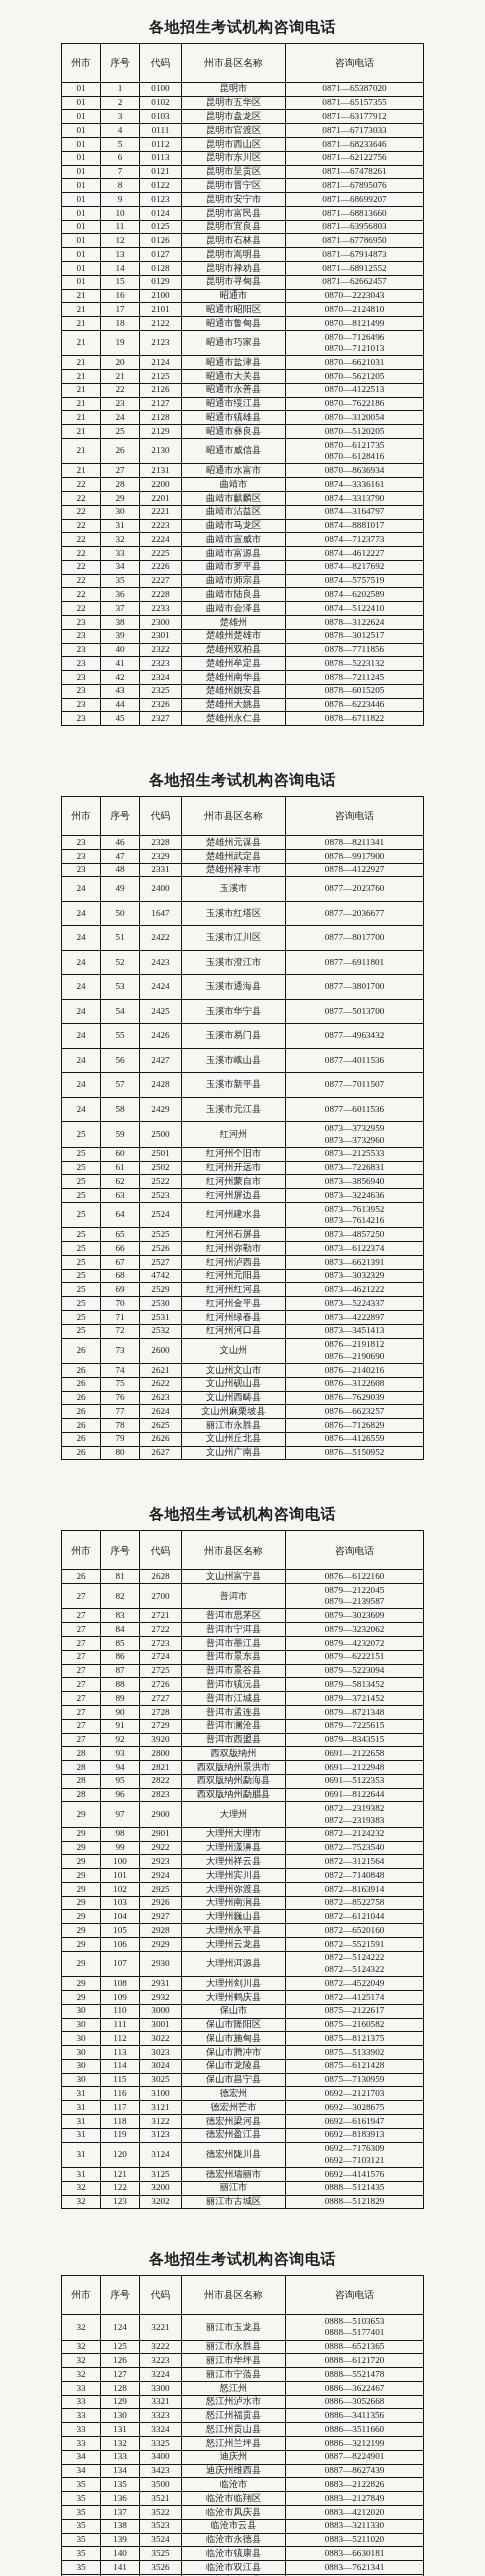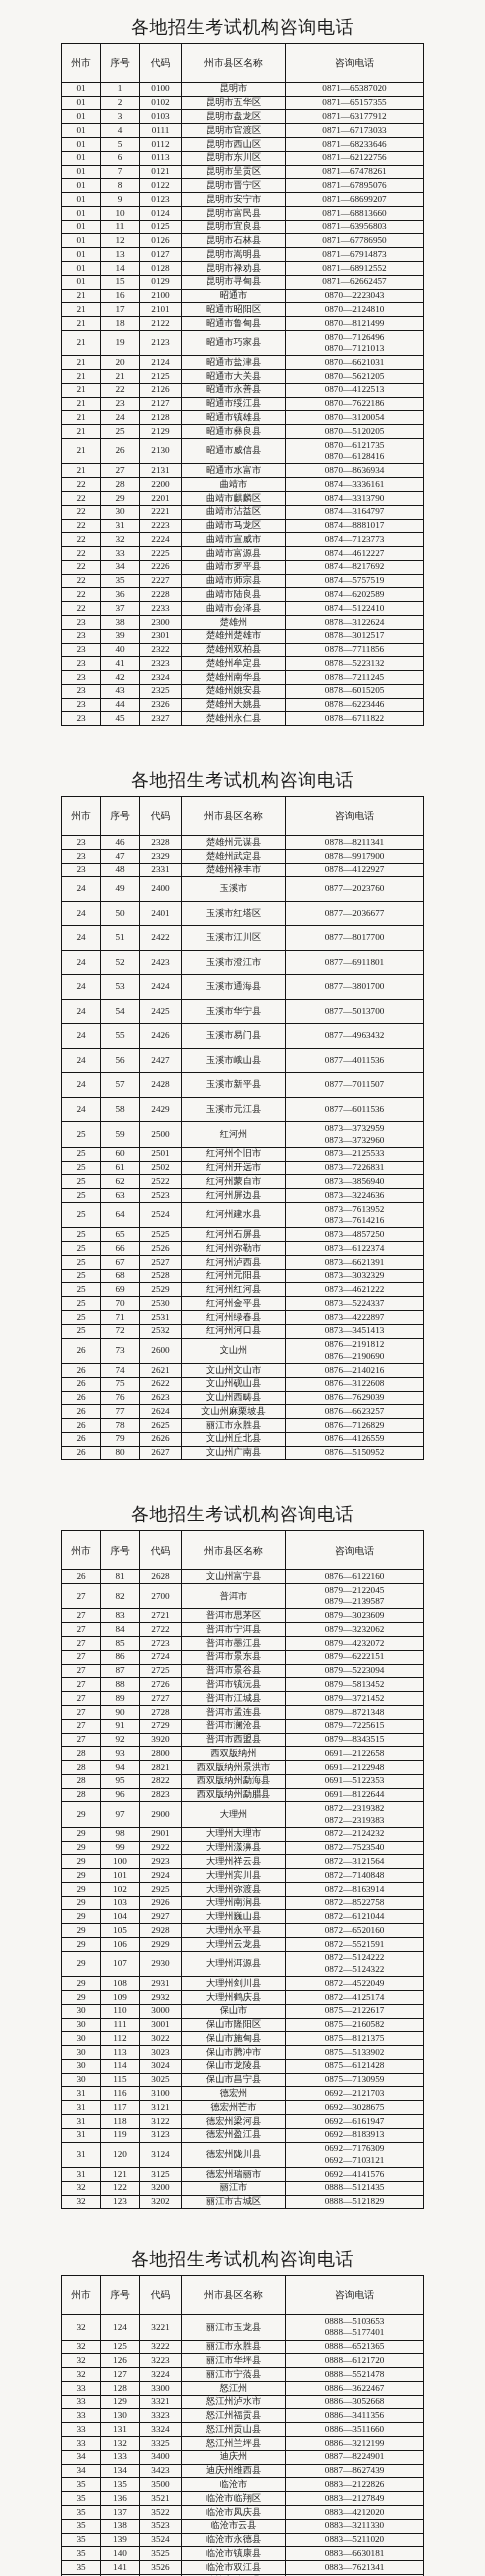--- a/index.html
+++ b/index.html
@@ -6,22 +6,22 @@
   html,body { width:485px; }
   body {
     height:2576px;
     background:#f7f6f3;
     color:#1b1b1b;
     font-family:"Liberation Serif", serif;
     position:relative;
   }
   .section-title {
     text-align:center;
-    font-size:18px;
-    font-weight:400;
+    font-size:15px;
+    font-weight:700;
     letter-spacing:0.6px;
     line-height:22px;
   }
   #title-1 { margin-top:16px; }
   #title-2 { margin-top:43px; }
   #title-3 { margin-top:43px; }
   #title-4 { margin-top:39px; }
   table.dir {
     width:362px;
     margin:4.9px auto 0 auto;
@@ -534,21 +534,21 @@
         <td>49</td>
         <td>2400</td>
         <td>玉溪市</td>
         <td class="phone-cell">
           <div>0877—2023760</div>
         </td>
       </tr>
       <tr>
         <td>24</td>
         <td>50</td>
-        <td>2401</td>
+        <td>1647</td>
         <td>玉溪市红塔区</td>
         <td class="phone-cell">
           <div>0877—2036677</div>
         </td>
       </tr>
       <tr>
         <td>24</td>
         <td>51</td>
         <td>2422</td>
         <td>玉溪市江川区</td>
@@ -698,21 +698,21 @@
         <td>67</td>
         <td>2527</td>
         <td>红河州泸西县</td>
         <td class="phone-cell">
           <div>0873—6621391</div>
         </td>
       </tr>
       <tr>
         <td>25</td>
         <td>68</td>
-        <td>2528</td>
+        <td>4742</td>
         <td>红河州元阳县</td>
         <td class="phone-cell">
           <div>0873—3032329</div>
         </td>
       </tr>
       <tr>
         <td>25</td>
         <td>69</td>
         <td>2529</td>
         <td>红河州红河县</td>

